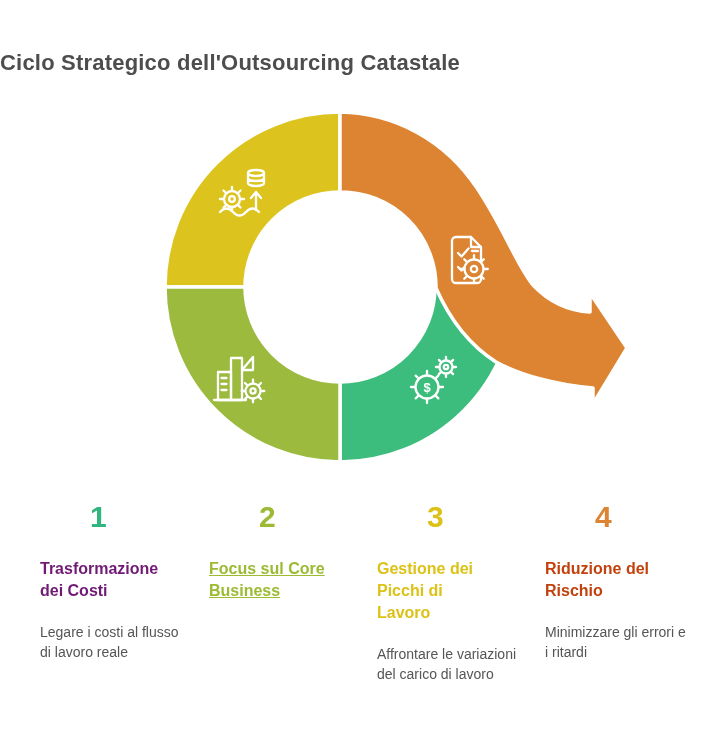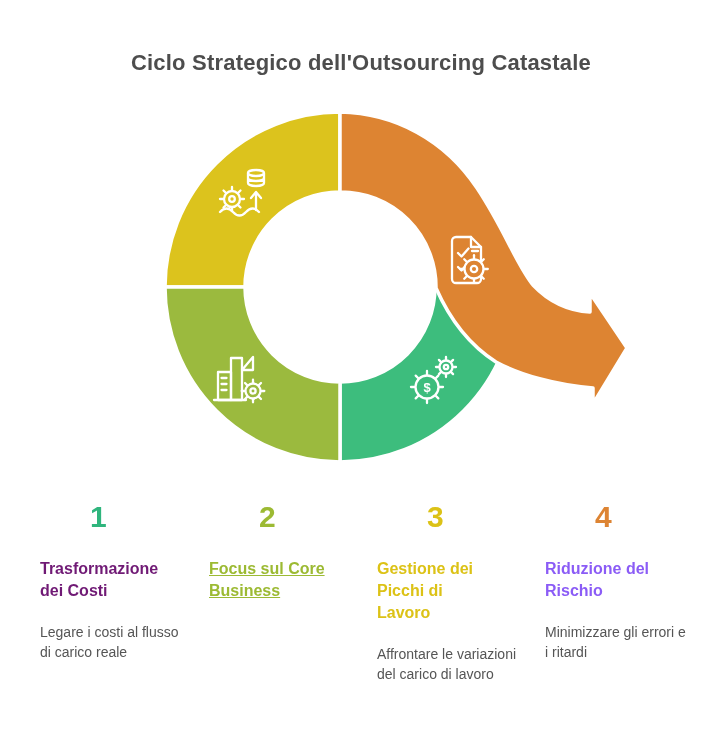--- a/index.html
+++ b/index.html
@@ -4,21 +4,21 @@
 <style>
   html,body{margin:0;padding:0;}
   body{
     width:722px;height:744px;background:#ffffff;
     font-family:"Liberation Sans", sans-serif;
     position:relative;overflow:hidden;
   }
   .stage{position:absolute;inset:0;width:722px;height:744px;}
   .title{
     position:absolute;top:50px;left:0;width:722px;
-    text-align:center;font-size:22px;font-weight:bold;letter-spacing:.2px;
+    text-align:left;font-size:22px;font-weight:bold;letter-spacing:.2px;
   }
   svg.diagram{position:absolute;top:0;left:0;}
   svg .seg{stroke:#ffffff;stroke-width:3.5;stroke-linejoin:round;}
   svg .icon{stroke:#ffffff;stroke-width:2.3;fill:none;stroke-linecap:round;stroke-linejoin:round;}
   svg .icon .fillbody{stroke:#ffffff;stroke-width:2.3;}
   svg text.dollar{stroke:none;font-family:"Liberation Sans",sans-serif;font-size:13px;font-weight:bold;fill:#ffffff;text-anchor:middle;}
   .steps{position:absolute;top:502px;left:0;width:722px;height:230px;}
   .step{position:absolute;top:0;width:150px;}
   .step:nth-child(1){left:40px;}
   .step:nth-child(2){left:209px;}
@@ -156,34 +156,34 @@
     </g>
   </svg>
 
   <div class="title" style="color: rgb(77, 77, 77);">Ciclo Strategico dell'Outsourcing Catastale</div>
 
   <div class="steps">
 
     <div class="step">
       <div class="step-number" style="color: rgb(47, 181, 125);">1</div>
       <div class="step-title" style="color: #701a75;">Trasformazione dei Costi</div>
-      <div class="step-desc" style="color: rgb(85, 85, 85);">Legare i costi al flusso di carico reale</div>
+      <div class="step-desc" style="color: rgb(85, 85, 85);">Legare i costi al flusso di lavoro reale</div>
     </div>
 
     <div class="step">
       <div class="step-number" style="color: rgb(156, 186, 51);">2</div>
       <div class="step-title" style="color: rgb(156, 186, 51); text-decoration: underline;">Focus sul Core Business</div>
     </div>
 
     <div class="step">
       <div class="step-number" style="color: rgb(220, 194, 22);">3</div>
       <div class="step-title" style="color: rgb(220, 194, 22);">Gestione dei Picchi di Lavoro</div>
       <div class="step-desc" style="color: rgb(85, 85, 85);">Affrontare le variazioni del carico di lavoro</div>
     </div>
 
     <div class="step">
       <div class="step-number" style="color: rgb(221, 132, 51);">4</div>
-      <div class="step-title" style="color: #8b5cf6;">Riduzione del Rischio</div>
+      <div class="step-title" style="color: #c2410c;">Riduzione del Rischio</div>
       <div class="step-desc" style="color: rgb(85, 85, 85);">Minimizzare gli errori e i ritardi</div>
     </div>
 
   </div>
 </div>
 
 </body></html>

